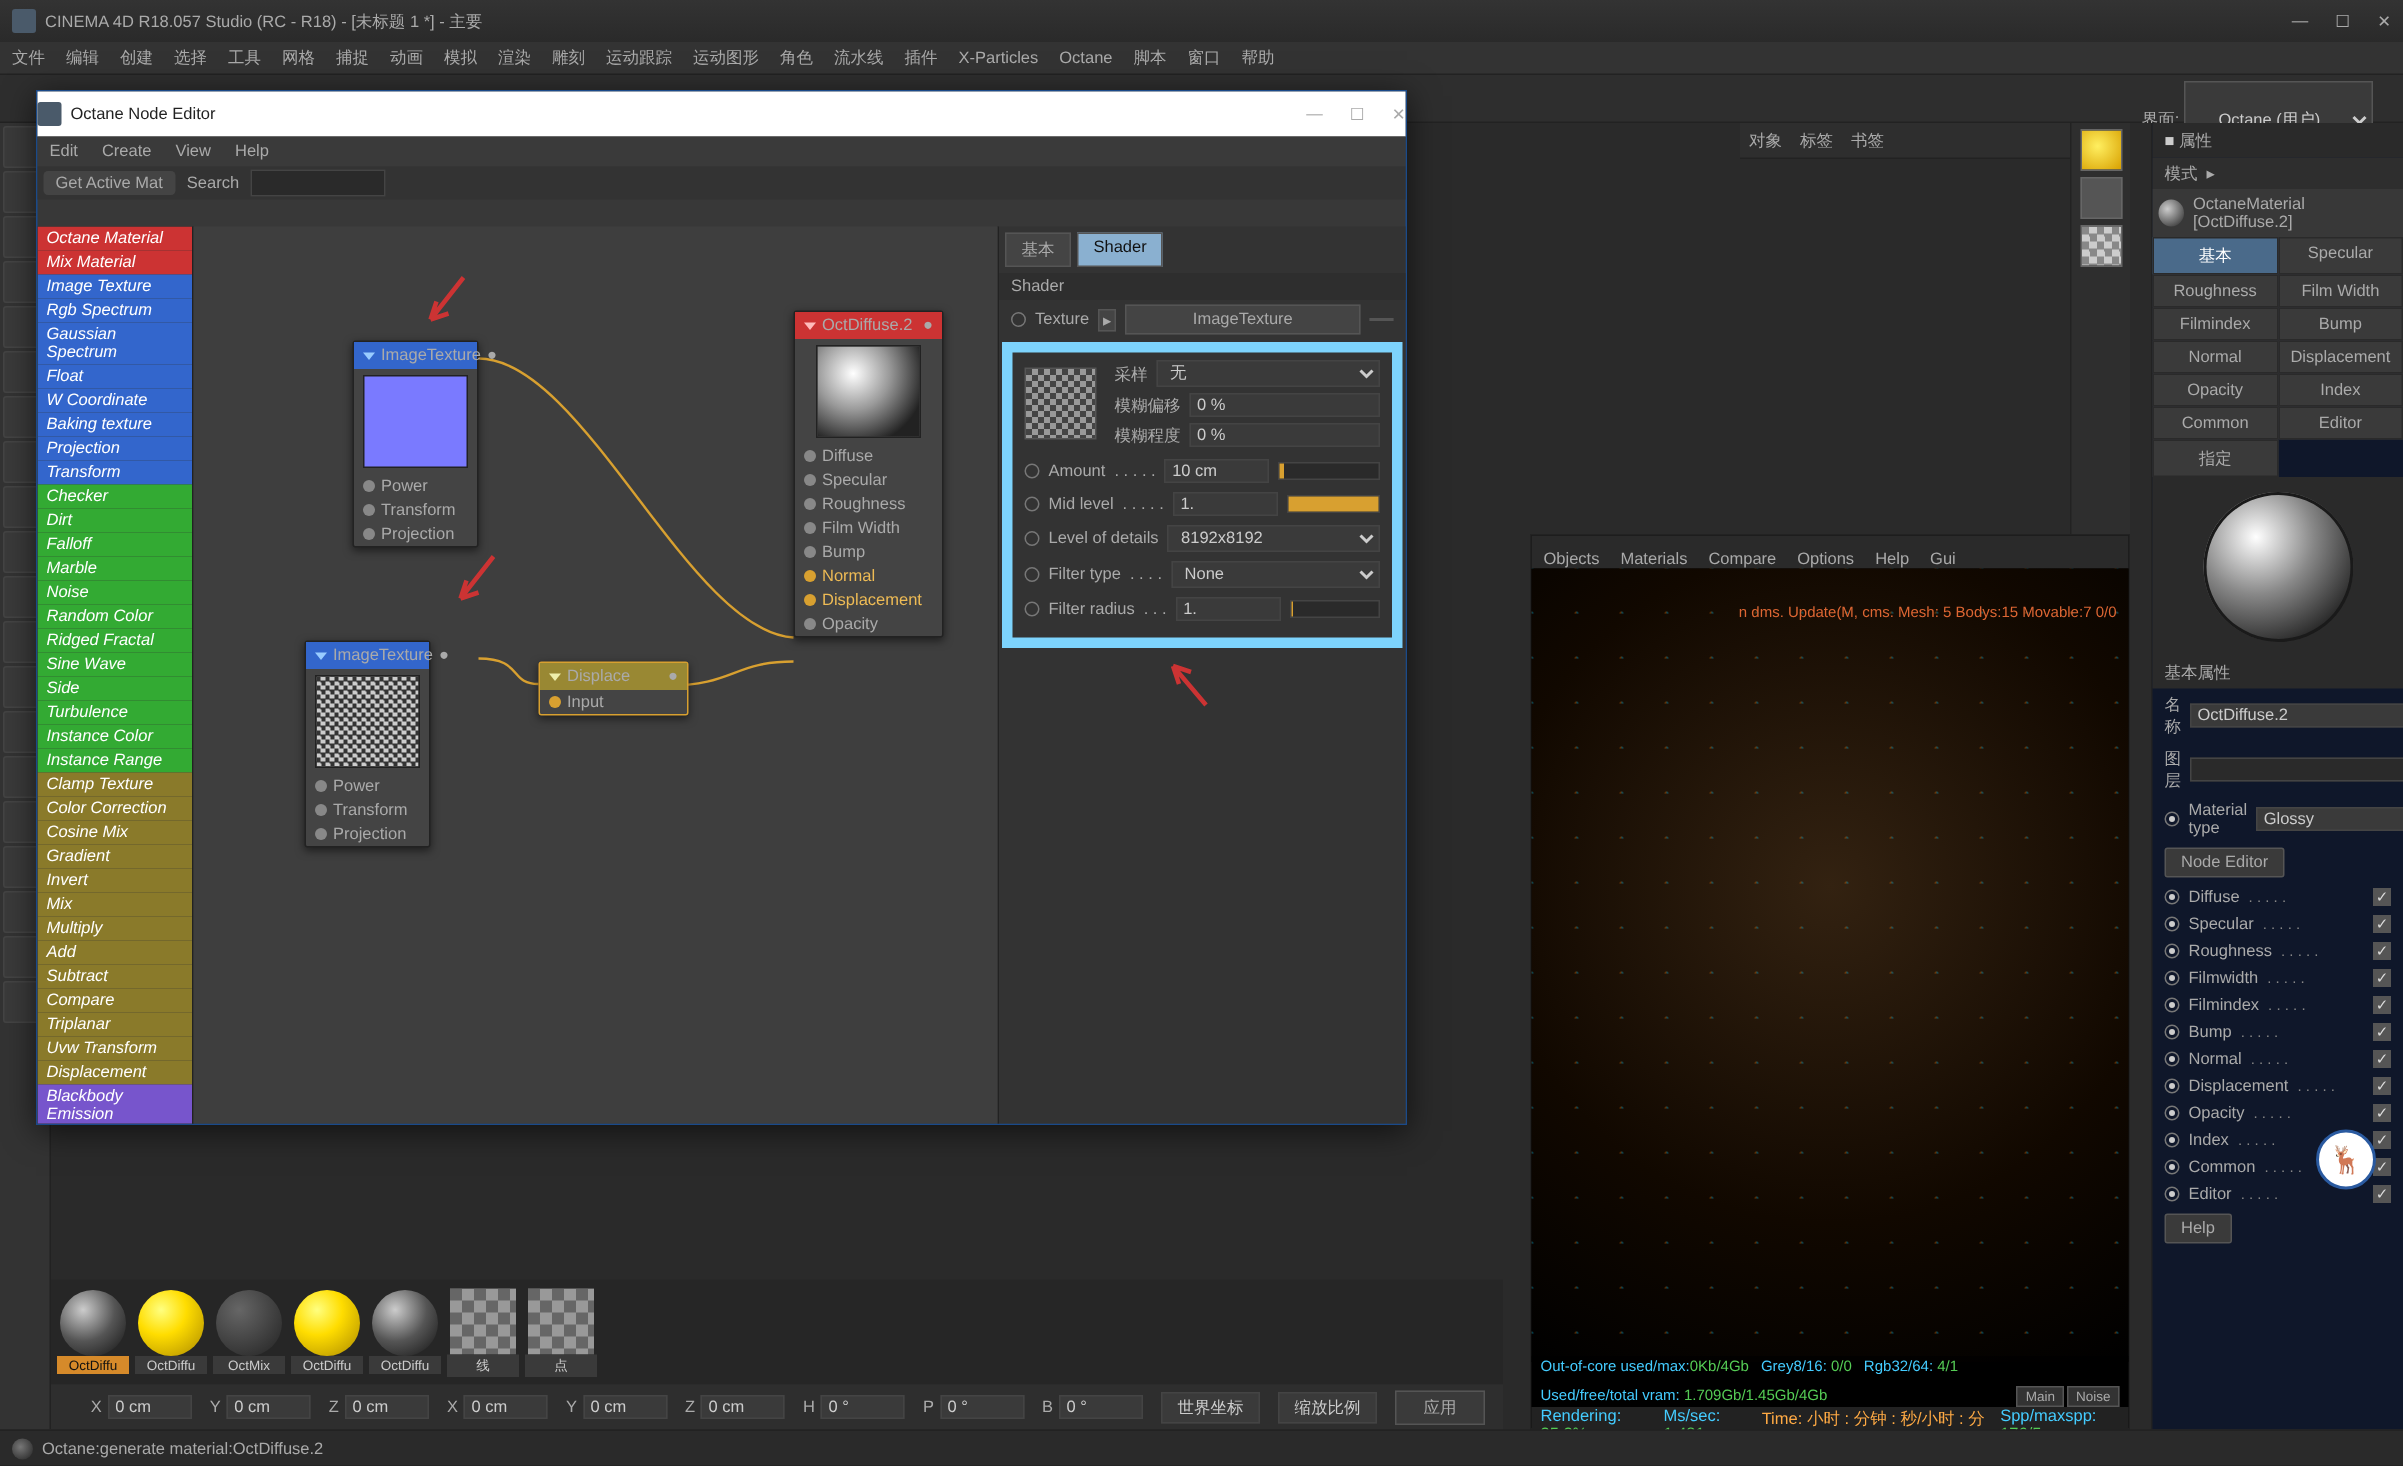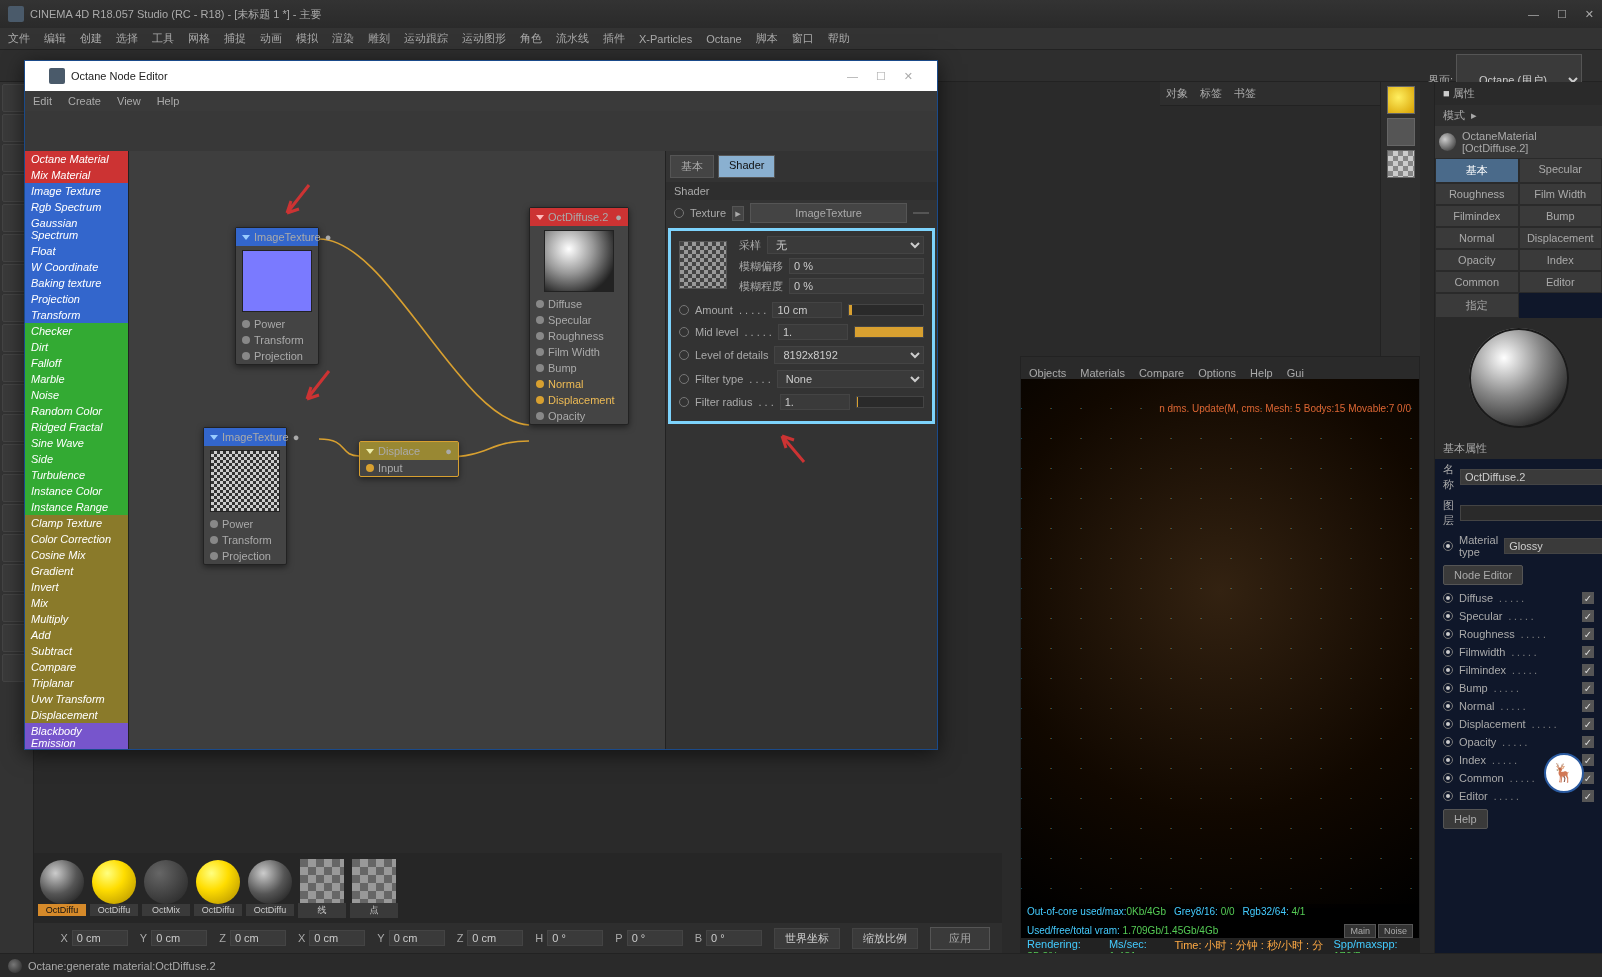--- a/index.html
+++ b/index.html
@@ -78,42 +78,42 @@
 .viewport .mainNoise span { background:#333; border:1px solid #555; padding:1px 5px; font-size:9px; }
 
 
 .texcol { position:absolute; right:182px; top:0; width:40px; height:274px; background:#2e2e2e; border-left:1px solid #222; }
 .texcol .t { width:28px; height:28px; margin:4px auto; background:#555; border:1px solid #666; }
 .texcol .t.chk { background:repeating-conic-gradient(#ccc 0 25%,#888 0 50%) 0 0/10px 10px; }
 .texcol .t.y { background:radial-gradient(circle at 40% 40%,#ffef60,#d8a000); }
 
 
 .nodewin { position:absolute; left:24px; top:60px; width:914px; height:690px; background:#383838; border:1px solid #1a4a8a; box-shadow:0 4px 20px rgba(0,0,0,.6); }
-.nodewin .titlebar2 { height:30px; background:#fff; color:#222; display:flex; align-items:center; padding:0 24px; }
+.nodewin .titlebar2 { height:30px; background:#fff; color:#222; display:flex; align-items:center; padding:0 0; }
 .nodewin .titlebar2 .ic { width:16px; height:16px; background:#4a5a6a; border-radius:2px; margin-right:6px; }
 .nodewin .titlebar2 .wc { margin-left:auto; display:flex; gap:18px; color:#444; font-size:14px; }
 .nodewin .menubar { height:20px; background:#3a3a3a; display:flex; align-items:center; padding:0 8px; gap:16px; }
 .nodewin .toolbar { height:22px; background:#333; display:flex; align-items:center; padding:0 4px; gap:8px; }
 .nodewin .toolbar .btn { padding:2px 8px; background:#444; border-radius:3px; }
 .nodewin .toolbar input { width:90px; background:#2a2a2a; border:1px solid #444; padding:2px 4px; color:#ccc; }
 .nodewin .tabrow { height:18px; display:flex; margin-left:4px; }
 .nodewin .tabrow .t { padding:2px 6px; font-size:10px; color:#fff; }
 .t-red{background:#c33} .t-blue{background:#36c} .t-grn{background:#3a3} .t-olv{background:#8a7a2a} .t-drd{background:#833} .t-pur{background:#75c} .t-teal{background:#2aa} .t-gry{background:#666}
 .nodewin .body { position:absolute; top:90px; left:0; right:0; bottom:0; display:flex; }
 .nodewin .sidebar { width:104px; background:#333; border-right:1px solid #222; overflow:hidden; }
 .nodewin .sidebar .item { padding:2px 6px; font-size:11px; cursor:default;font-style:italic; }
 .si-red{background:#c33;color:#fff} .si-blue{background:#36c;color:#fff} .si-grn{background:#3a3;color:#fff}
 .si-olv{background:#8a7a2a;color:#fff} .si-pur{background:#75c;color:#fff}
 .nodewin .canvas { flex:1; background:#3e3e3e; position:relative; overflow:hidden; }
 .nodewin .proppanel { width:272px; background:#333; border-left:1px solid #222; }
 .nodewin .proppanel .tabbar { display:flex; padding:4px; gap:4px; }
 .nodewin .proppanel .tab { padding:3px 10px; background:#444; border:1px solid #555; }
 .nodewin .proppanel .tab.active { background:#8ab0d0; color:#111; }
 .nodewin .proppanel .hdrrow { background:#2e2e2e; padding:3px 8px; }
-.nodewin .proppanel .redbox { border:3px solid #7dd3fc; margin:2px; padding-bottom:8px; }
+.nodewin .proppanel .redbox { border:7px solid #7dd3fc; margin:2px; padding-bottom:8px; }
 .nodewin .proppanel .row { display:flex; align-items:center; padding:3px 8px; gap:6px; }
 .nodewin .proppanel .row .dot { width:10px; height:10px; border:1px solid #777; border-radius:50%; }
 .nodewin .proppanel .row input { flex:1; background:#3a3a3a; border:1px solid #444; color:#ccc; padding:1px 4px; width:70px;}
 .nodewin .proppanel .row select { flex:1; background:#3a3a3a; border:1px solid #444; color:#ccc; padding:1px 4px; }
 .nodewin .proppanel .row .slider { flex:1; height:12px; background:#2a2a2a; border:1px solid #444; position:relative; }
 .nodewin .proppanel .row .slider .bar { position:absolute; left:0; top:0; bottom:0; background:#d8a030; }
 .nodewin .proppanel .thumb { width:48px; height:48px; background:repeating-conic-gradient(#999 0 25%,#444 0 50%) 0 0/8px 8px; border:1px solid #555; margin-right:6px; }
 .nodewin .proppanel .ImgBtn { flex:1; text-align:center; padding:3px; background:#444; border:1px solid #555;}
 .node { position:absolute; background:#444; border:1px solid #222; border-radius:2px; box-shadow:0 2px 6px rgba(0,0,0,.5); }
 .node .nh { padding:3px 6px; font-size:11px; display:flex; align-items:center; gap:4px; }
@@ -428,20 +428,25 @@
       <span>☐</span>
       <span>✕</span>
     </div>
   </div>
   <div class="menubar" id="nwmenu">
       <span>Edit</span>
       <span>Create</span>
       <span>View</span>
       <span>Help</span>
     </div>
+  <div class="toolbar">
+    <span class="btn">Get Active Mat</span>
+    <span>Search</span>
+    <input style="">
+  </div>
   <div class="body">
     <div class="sidebar" id="nwsidebar">
         <div class="item si-red">Octane Material</div>
         <div class="item si-red">Mix Material</div>
         <div class="item si-blue">Image Texture</div>
         <div class="item si-blue">Rgb Spectrum</div>
         <div class="item si-blue">Gaussian Spectrum</div>
         <div class="item si-blue">Float</div>
         <div class="item si-blue">W Coordinate</div>
         <div class="item si-blue">Baking texture</div>

